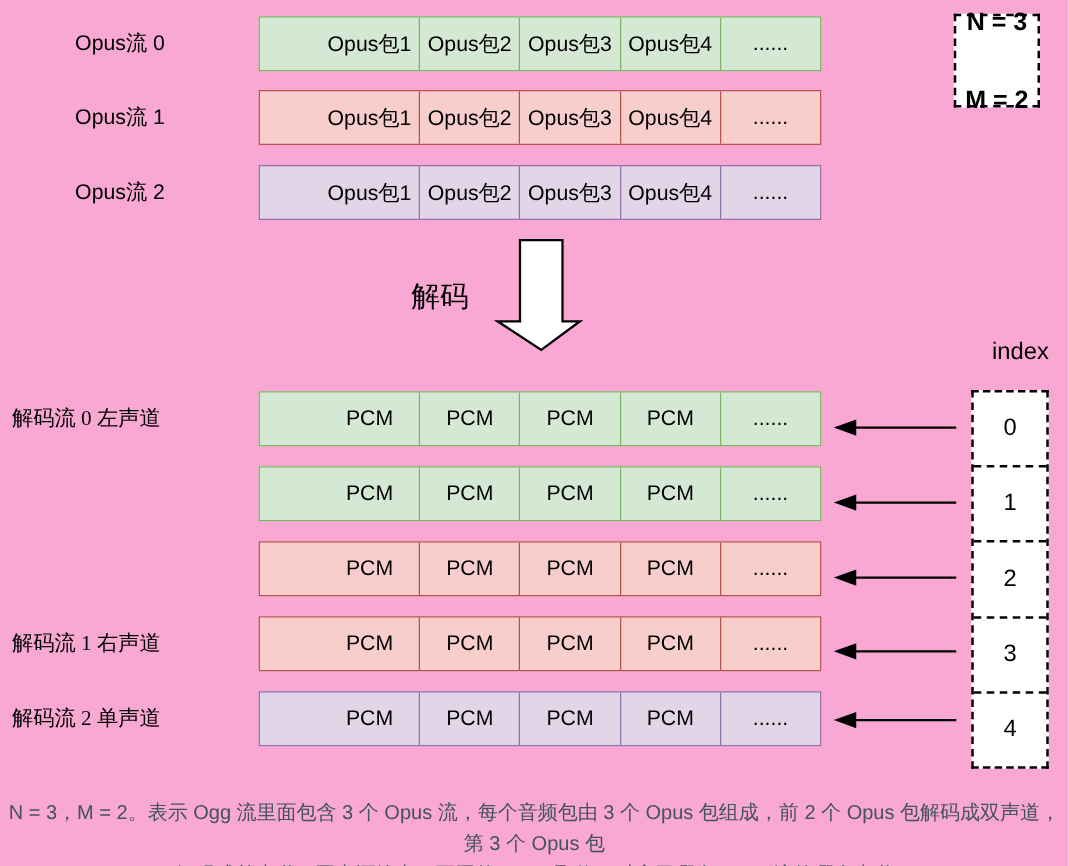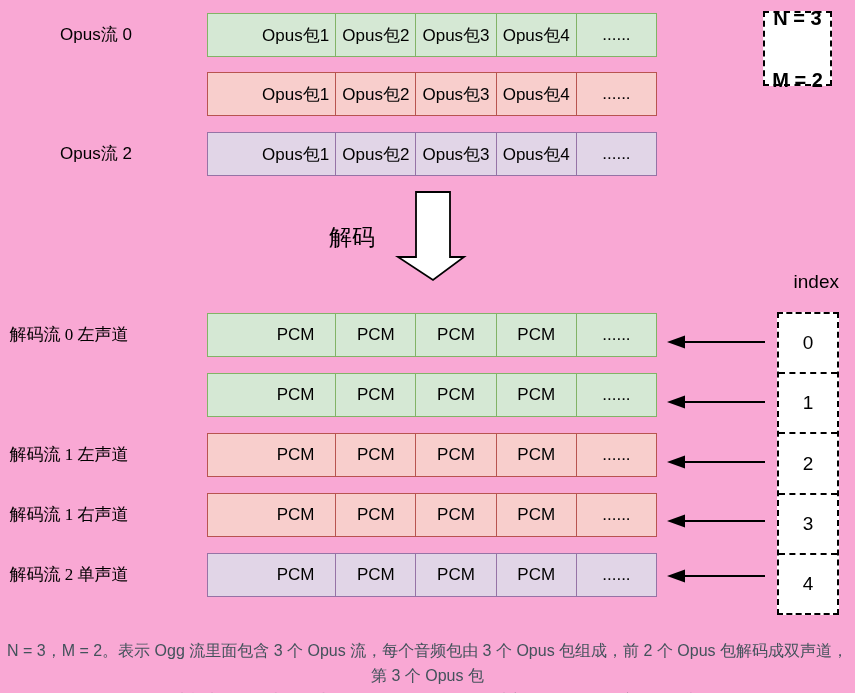--- a/index.html
+++ b/index.html
@@ -74,20 +74,21 @@
 
   <div class="row-label top-label" style="top:13px">Opus流 0</div>
   <div class="bar" style="top: 13px; --fill: #d5e8d4; --border: #82b366;">
     <div class="cell">Opus包1</div>
     <div class="cell">Opus包2</div>
     <div class="cell">Opus包3</div>
     <div class="cell">Opus包4</div>
     <div class="cell">......</div>
   </div>
 
+  <div class="row-label top-label" style="top:72px">Opus流 1</div>
   <div class="bar" style="top: 72px; --fill: #f8cecc; --border: #b85450;">
     <div class="cell">Opus包1</div>
     <div class="cell">Opus包2</div>
     <div class="cell">Opus包3</div>
     <div class="cell">Opus包4</div>
     <div class="cell">......</div>
   </div>
 
   <div class="row-label top-label" style="top:132px">Opus流 2</div>
   <div class="bar" style="top: 132px; --fill: #e1d5e7; --border: #9673a6;">
@@ -133,21 +134,20 @@
   </div>
 
   <div class="bar" style="top: 373px; --fill: #d5e8d4; --border: #82b366;">
     <div class="cell">PCM</div>
     <div class="cell">PCM</div>
     <div class="cell">PCM</div>
     <div class="cell">PCM</div>
     <div class="cell">......</div>
   </div>
 
-  <div class="row-label bottom-label" style="top:433px">解码流 1 左声道</div>
   <div class="bar" style="top: 433px; --fill: #f8cecc; --border: #b85450;">
     <div class="cell">PCM</div>
     <div class="cell">PCM</div>
     <div class="cell">PCM</div>
     <div class="cell">PCM</div>
     <div class="cell">......</div>
   </div>
 
   <div class="row-label bottom-label" style="top:493px">解码流 1 右声道</div>
   <div class="bar" style="top: 493px; --fill: #f8cecc; --border: #b85450;">

